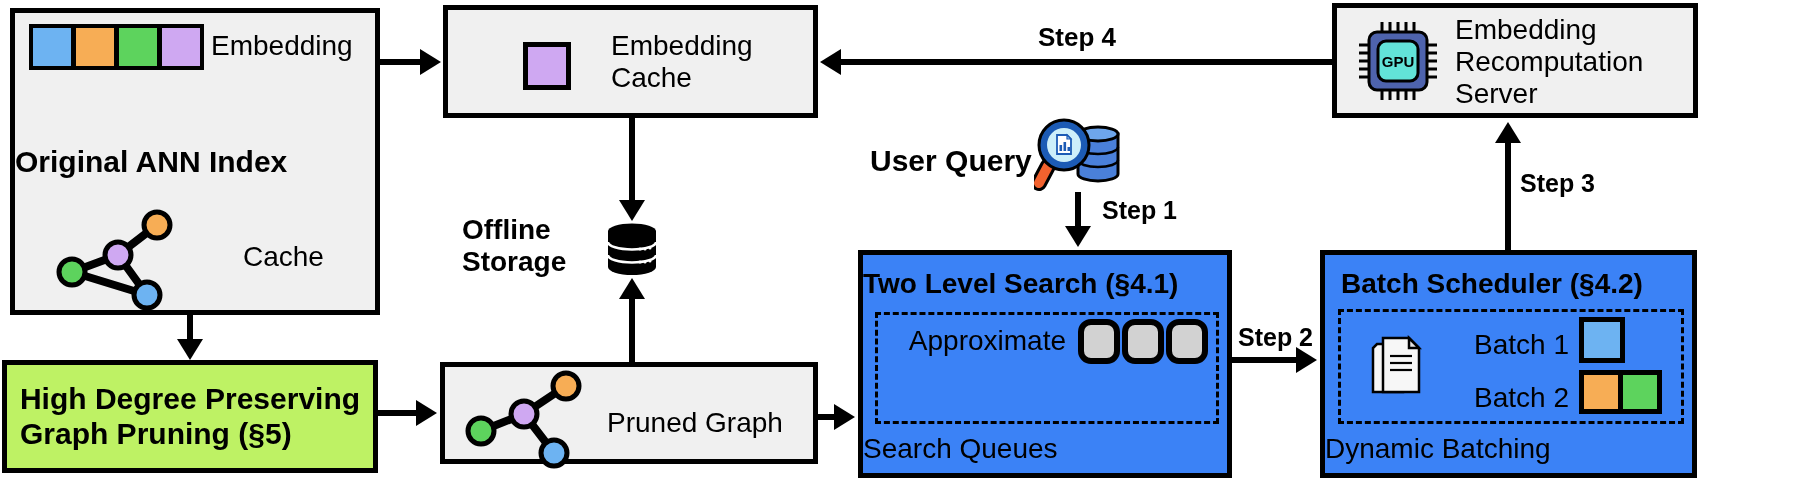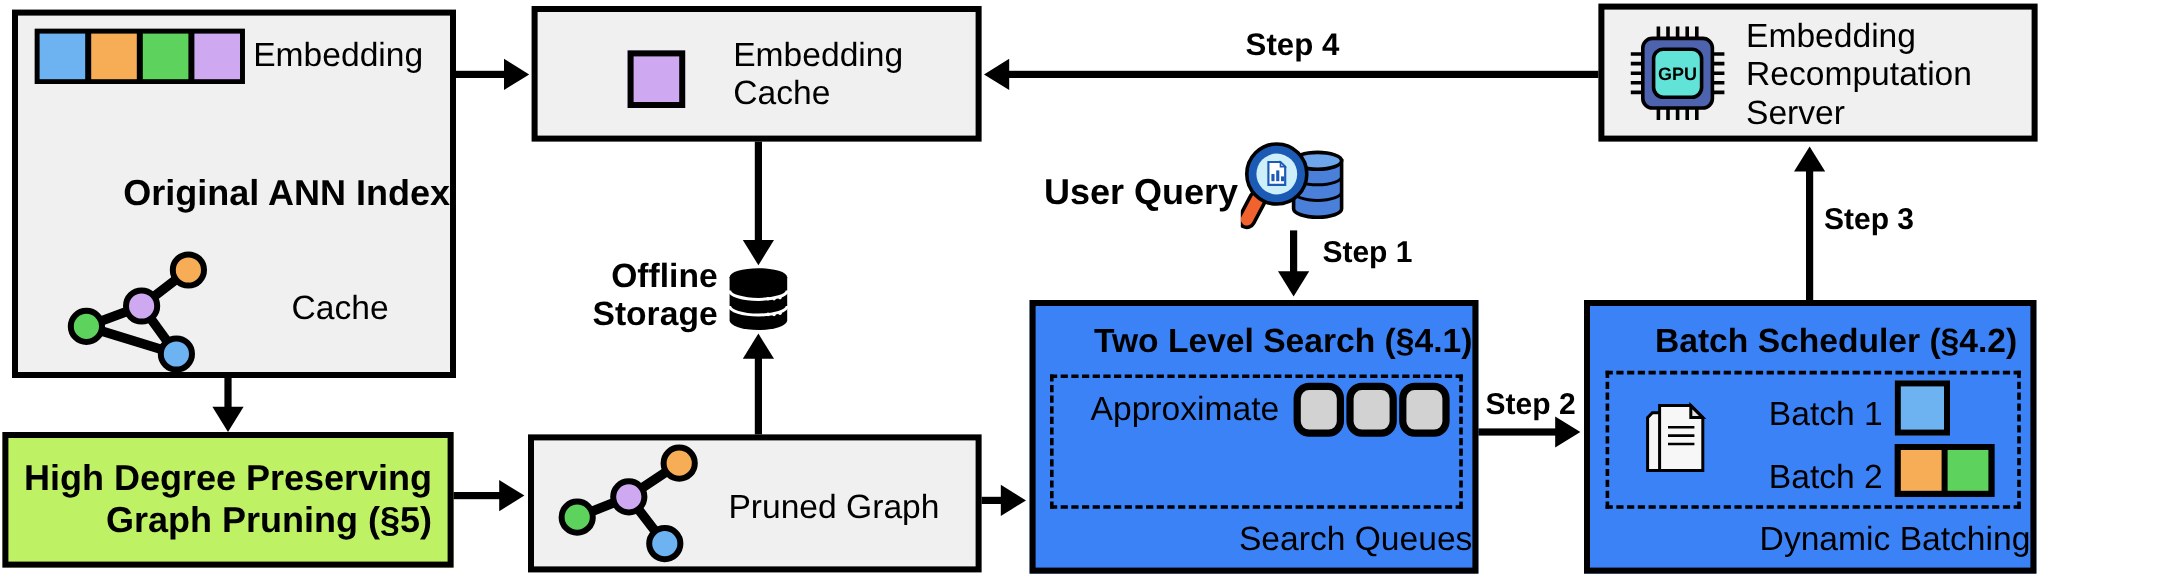--- a/index.html
+++ b/index.html
@@ -9,21 +9,21 @@
   }
   .box{position:absolute;border:5px solid #000;box-sizing:border-box;}
   .bg-light{background:#f0f0f0;}
   .bg-med{background:#3b82f6;}
   .bg-hd{background:#bef264;}
   .t{position:absolute;white-space:nowrap;}
   .bold{font-weight:700;}
   .f28{font-size:28px;line-height:1.15;}
   .f30{font-size:30px;line-height:1.15;}
   .f25{font-size:25px;}
-  .center{text-align:right;}
+  .center{text-align:left;}
   
   .hline{position:absolute;background:#000;height:6px;}
   .vline{position:absolute;background:#000;width:6px;}
   .head-right{position:absolute;width:0;height:0;border-top:13px solid transparent;border-bottom:13px solid transparent;border-left:21px solid #000;}
   .head-left{position:absolute;width:0;height:0;border-top:13px solid transparent;border-bottom:13px solid transparent;border-right:21px solid #000;}
   .head-down{position:absolute;width:0;height:0;border-left:13px solid transparent;border-right:13px solid transparent;border-top:21px solid #000;}
   .head-up{position:absolute;width:0;height:0;border-left:13px solid transparent;border-right:13px solid transparent;border-bottom:21px solid #000;}
   
   .emb-strip{position:absolute;display:flex;gap:5px;background:#000;border:4px solid #000;padding:0;}
   .emb-cell{width:38px;height:38px;}
@@ -194,21 +194,21 @@
     <div class="t f28 center" style="left:0;width:367px;top:178px;">Dynamic Batching</div>
   </div>
 
   <div class="box bg-hd" style="left:2px;top:360px;width:376px;height:113px;display:flex;align-items:center;justify-content:center;">
     <div class="f30 bold center">
       <div>High Degree Preserving</div>
       <div>Graph Pruning (§5)</div>
     </div>
   </div>
 
-  <div class="box bg-light" style="left:440px;top:362px;width:378px;height:115px;">
+  <div class="box bg-light" style="left:440px;top:362px;width:378px;height:102px;">
     <svg style="position:absolute;left:14px;top:2px;" width="140" height="103" viewBox="0 0 140 103">
       <g stroke="#000" stroke-width="8" stroke-linecap="round">
         <line x1="22" y1="62" x2="65" y2="45"></line>
         <line x1="65" y1="45" x2="107" y2="17"></line>
         <line x1="65" y1="45" x2="95" y2="84"></line>
       </g>
       <g stroke="#000" stroke-width="5">
         <circle cx="107" cy="17" r="13" fill="#f7ad55"></circle>
         <circle cx="65" cy="45" r="13" fill="#cfa8f2"></circle>
         <circle cx="22" cy="62" r="13" fill="#5dd35d"></circle>

